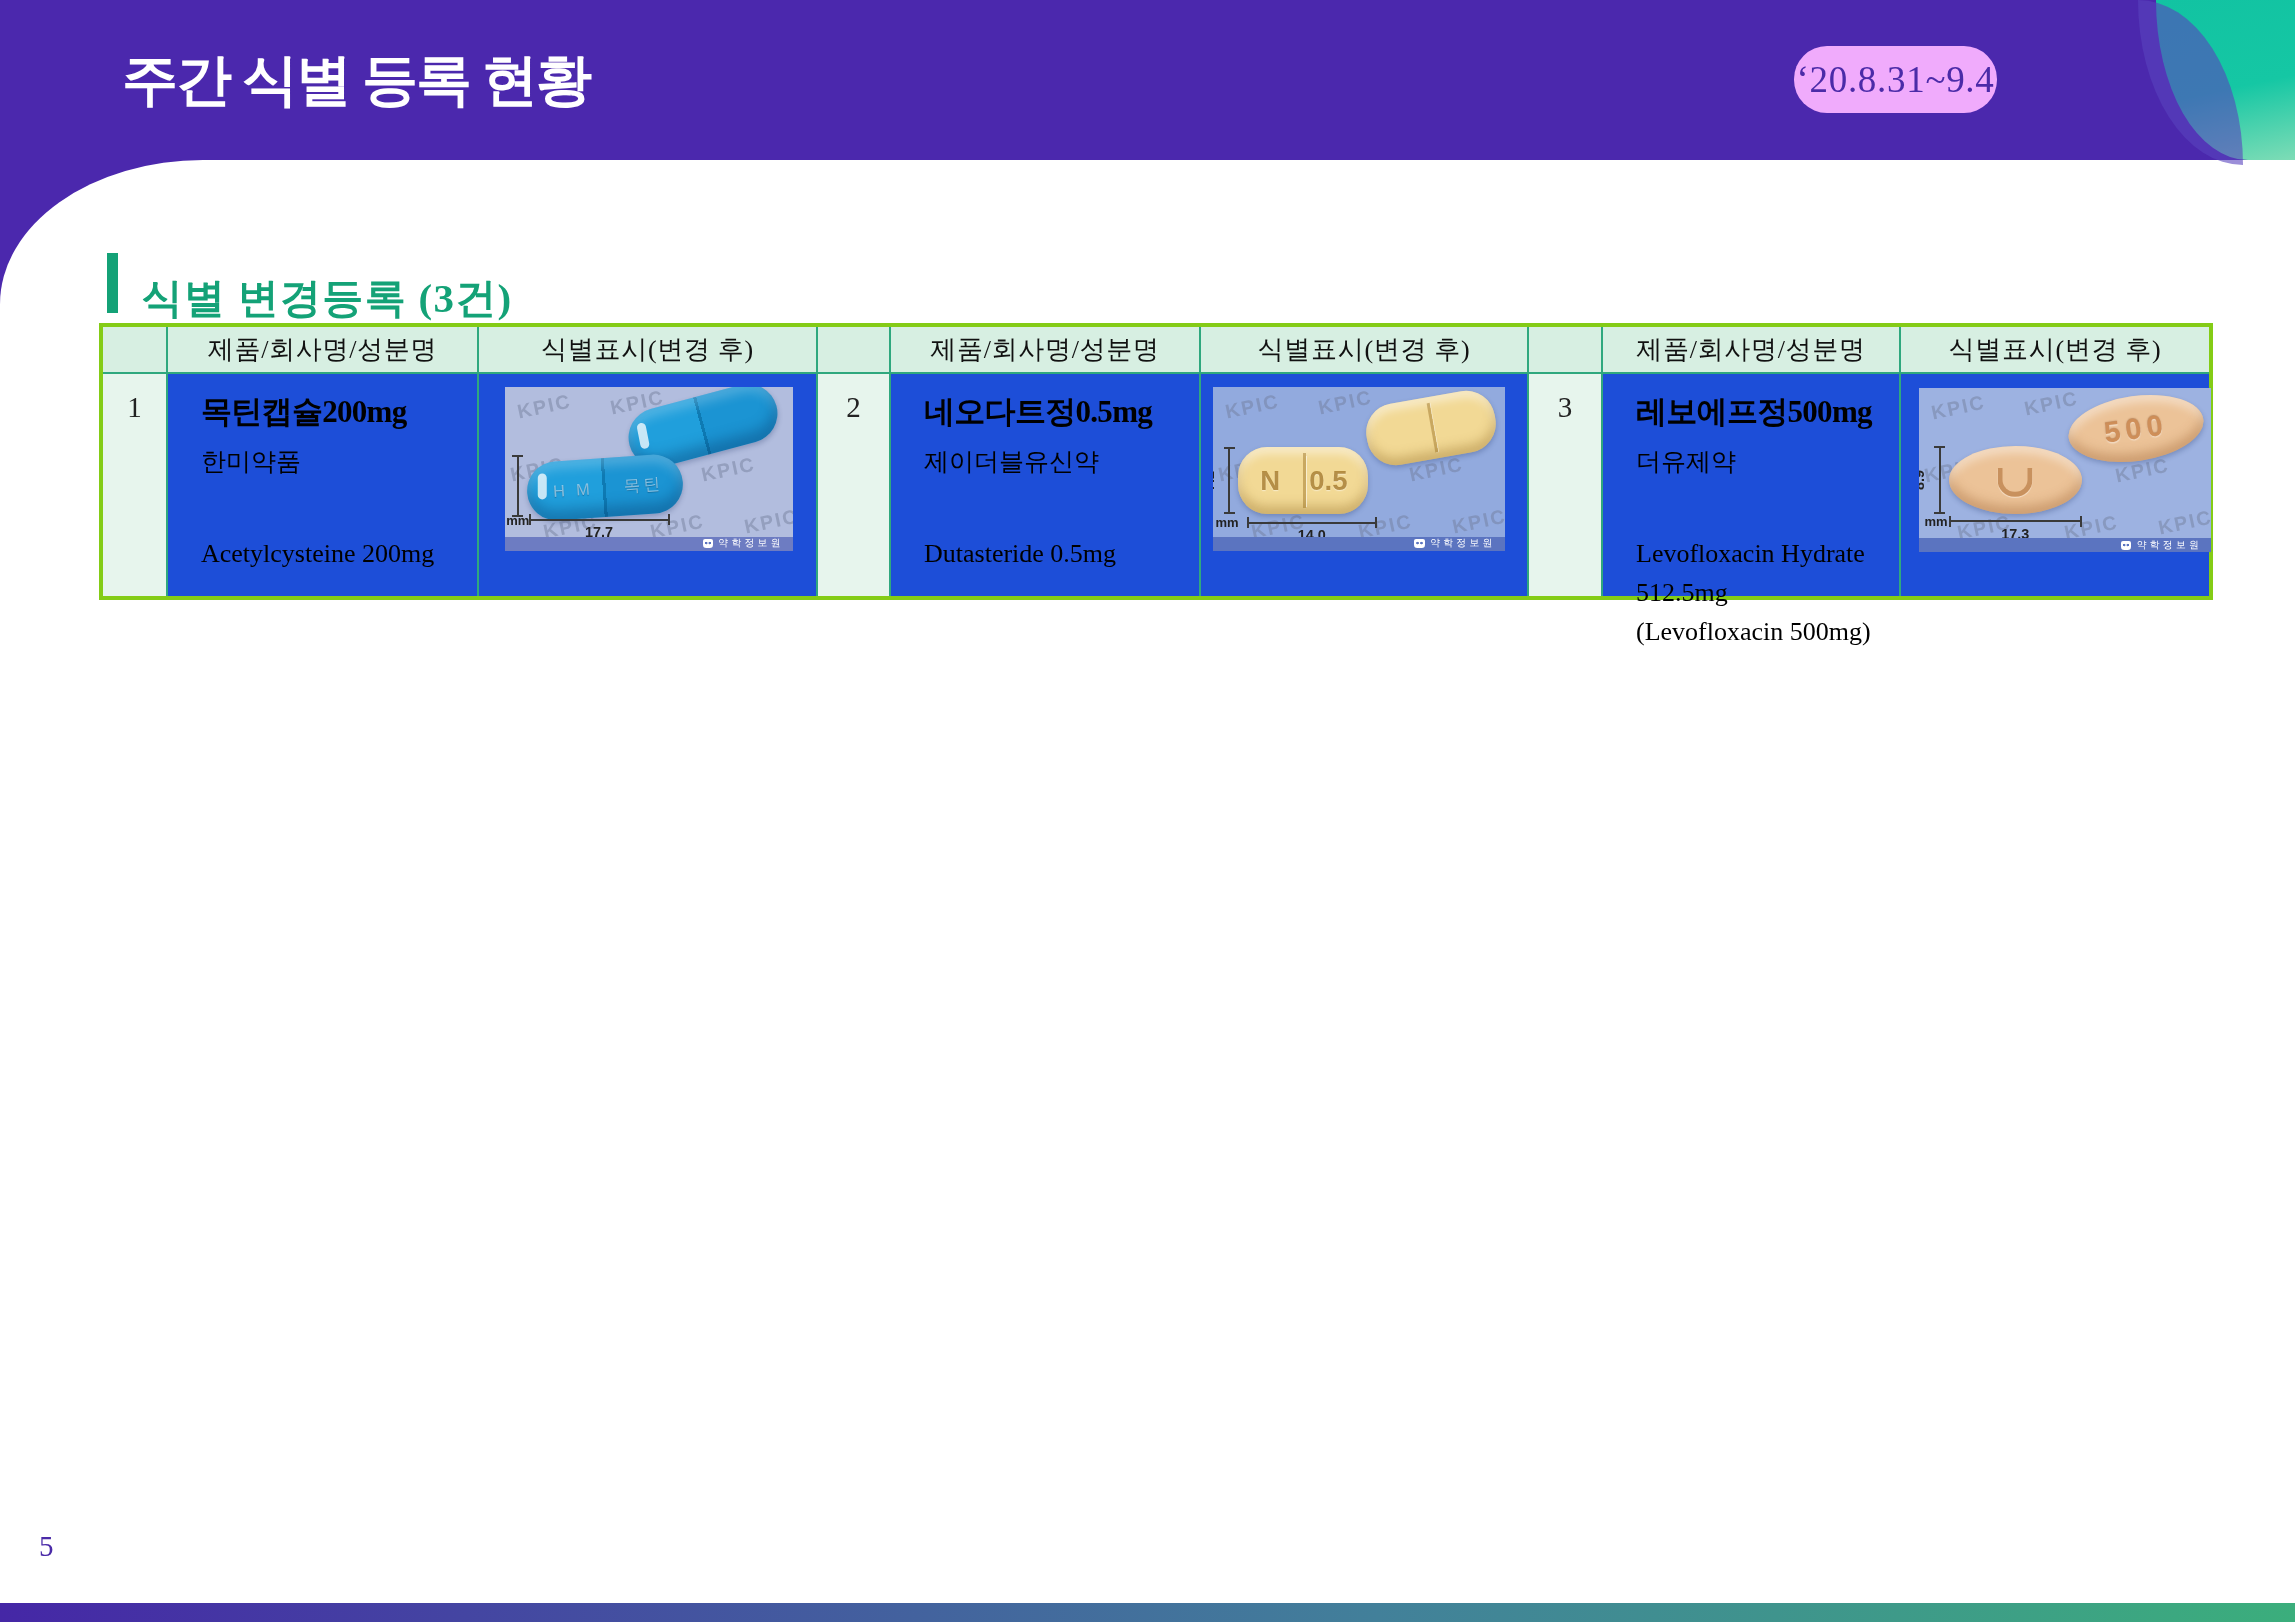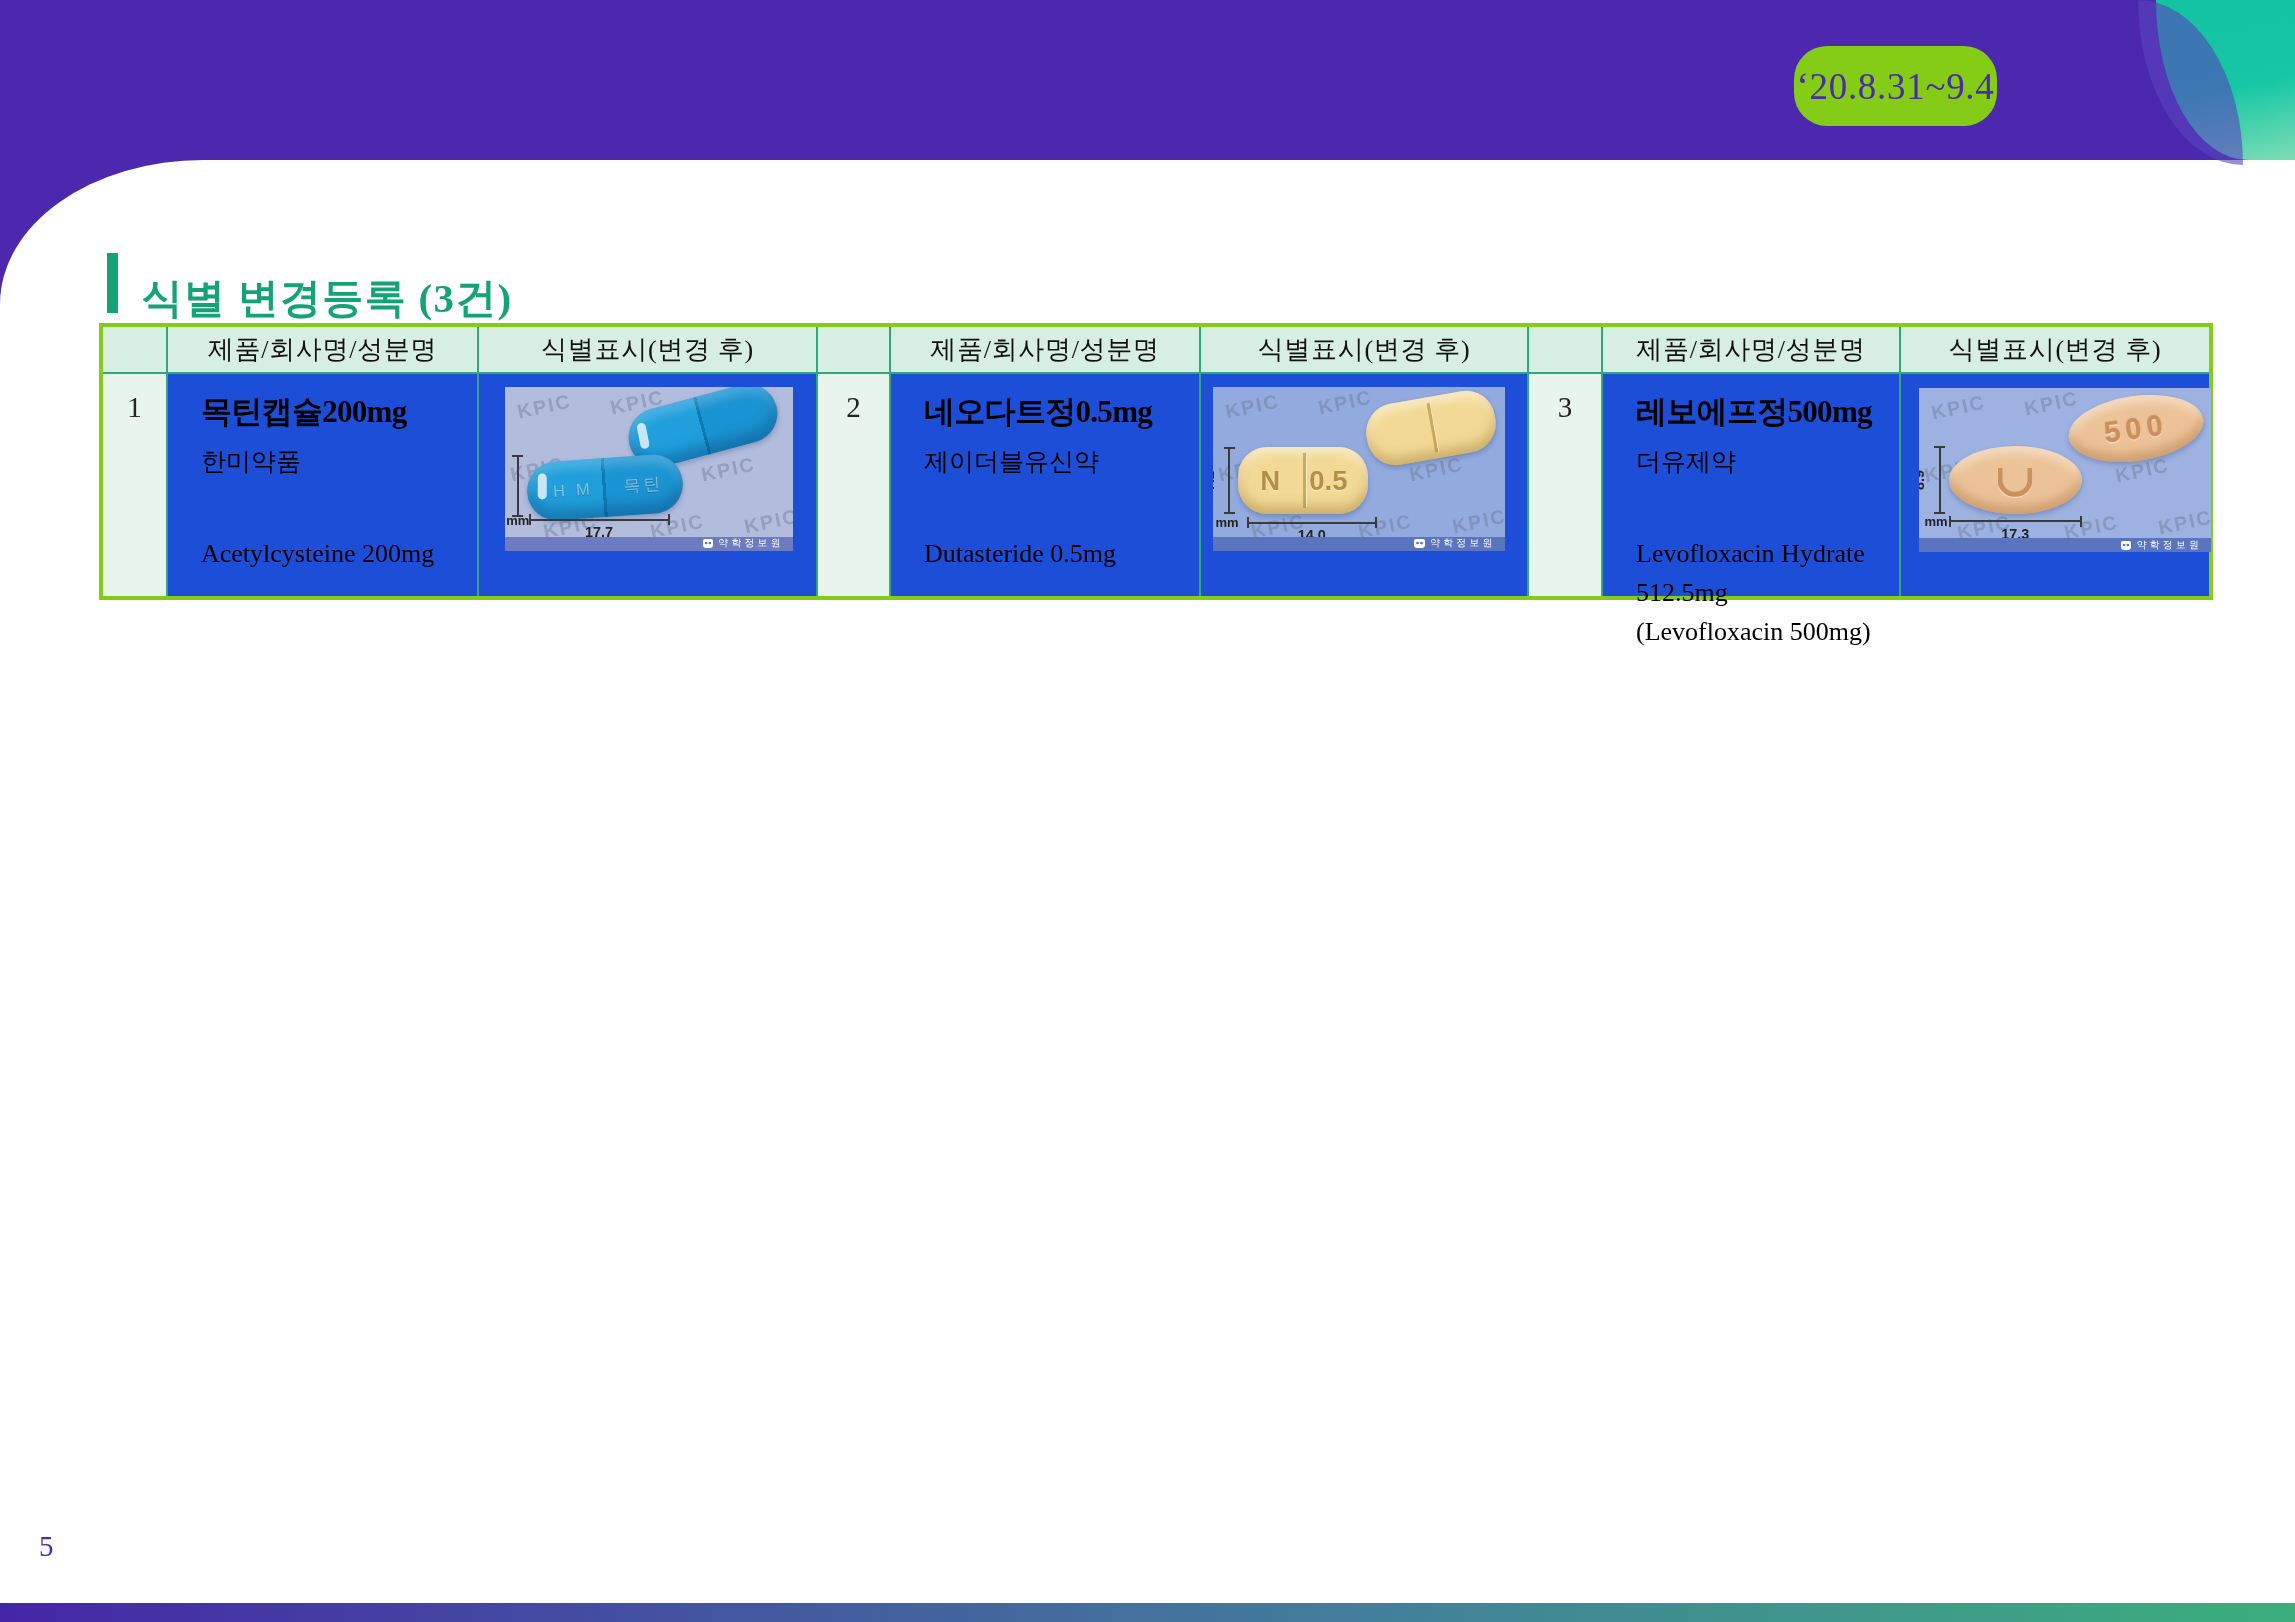--- a/index.html
+++ b/index.html
@@ -12,22 +12,22 @@
   .corner-fill { position:absolute; top:159px; left:0; width:222px; height:151px; background:#4b28ad; z-index:1; }
   .sheet { position:absolute; top:160px; left:0; width:2295px; height:1463px; background:#fff;
            border-top-left-radius:203px 144px; z-index:2; }
   .teal { position:absolute; top:0; right:0; width:139px; height:160px; z-index:3;
           background:linear-gradient(168deg,#12c3a2 0%, #15c7a4 55%, #7edcb6 100%);
           border-bottom-left-radius:92px 160px; }
   .leaf { position:absolute; top:0; left:2138px; width:105px; height:165px; z-index:4;
           background:rgba(88,66,190,0.6); border-radius:0 100% 0 100%; }
   .title { position:absolute; left:122px; top:43px; z-index:5; color:#ffffff;
            font-size:56px; font-weight:700; letter-spacing:-2px; }
-  .badge { position:absolute; left:1794px; top:46px; width:203px; height:80px; z-index:5;
-           background:#84cc16; border-radius:33px; display:flex; align-items:center; justify-content:center; }
+  .badge { position:absolute; left:1794px; top:46px; width:203px; height:67px; z-index:5;
+           background:#f0abfc; border-radius:33px; display:flex; align-items:center; justify-content:center; }
   .badge span { color:#4b2ba8; font-size:37px; letter-spacing:0.7px; }
 
   
   .section { position:absolute; left:107px; top:239px; z-index:5; display:flex; align-items:center; }
   .sbar { display:inline-block; width:11px; height:60px; background:#14a277; margin-right:23.6px; }
   .stitle { color:#14a277; font-size:41px; font-weight:700; letter-spacing:1.3px;margin-top:32px; }
 
   
   .tbl { position:absolute; left:99px; top:323px; z-index:5; display:grid;
          grid-template-columns:65px 311px 339px 73px 310px 328px 74px 298px 308px;
@@ -138,20 +138,21 @@
 </head>
 <body>
 
 <div class="page">
   <div class="band"></div>
   <div class="corner-fill"></div>
   <div class="sheet"></div>
   <div class="teal"></div>
   <div class="leaf"></div>
 
+  <h1 class="title">주간 식별 등록 현황</h1>
   <div class="badge">
     <span>‘20.8.31~9.4</span>
   </div>
 
   <div class="section">
     <span class="sbar"></span>
     <span class="stitle">식별 변경등록 (3건)</span>
   </div>
 
   <div class="tbl">

